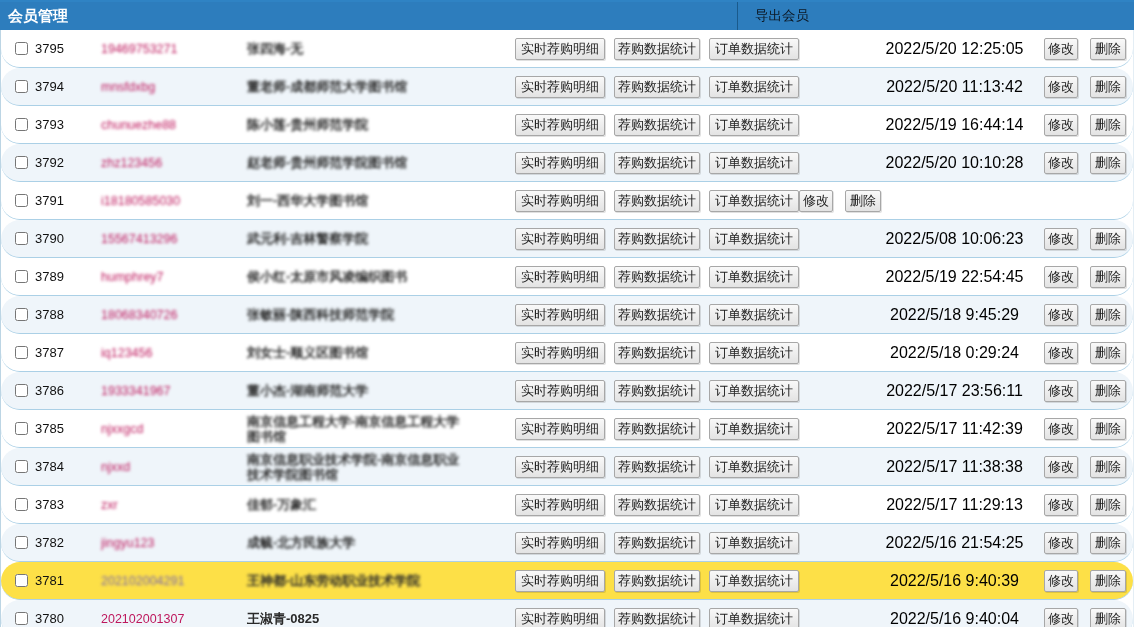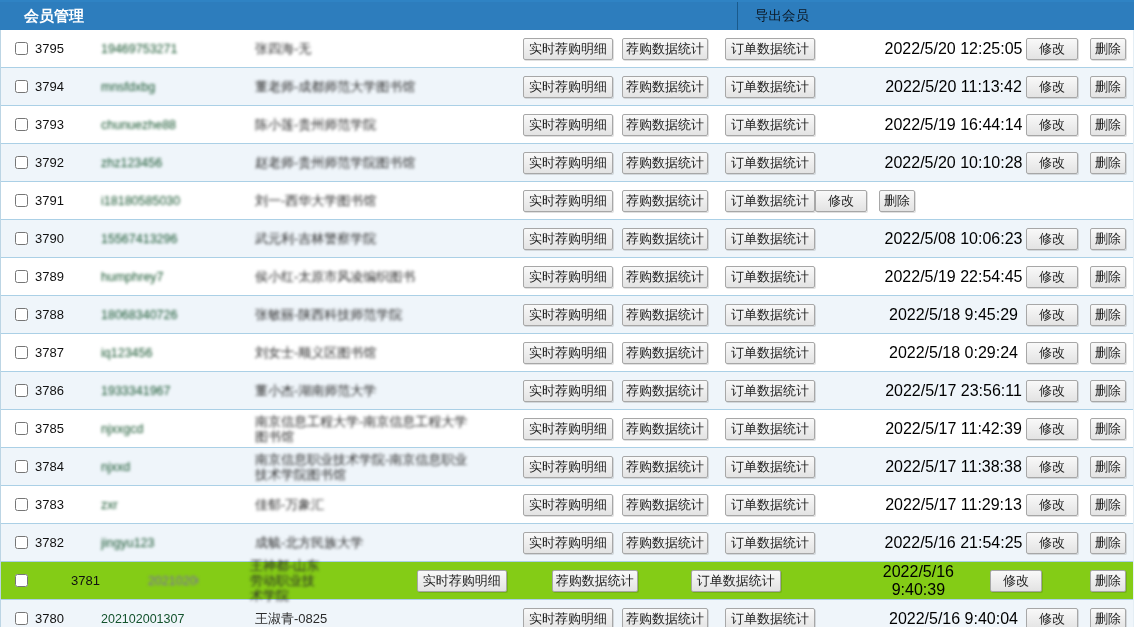--- a/index.html
+++ b/index.html
@@ -3,50 +3,50 @@
 <meta charset="utf-8">
 <style>
   * { margin:0; padding:0; box-sizing:border-box; }
   html,body { width:1134px; height:627px; overflow:hidden; background:#fff;
     font-family:"Liberation Sans","DejaVu Sans",sans-serif; }
   .page { width:1134px; height:627px; overflow:hidden; position:relative; }
 
   
   .titlebar { position:relative; height:30px; background:#2d7dbd;
     border-top:2px solid #2f83c4; display:flex; align-items:center; }
-  .titlebar .title { color:#ffffff; font-weight:bold; font-size:15px; padding-left:24px; }
+  .titlebar .title { color:#ffffff; font-weight:bold; font-size:15px; padding-left:8px; }
   .export-link { position:absolute; left:737px; top:0; height:100%;
     display:flex; align-items:center; padding-left:17px; font-size:13.5px;
     color:#0c1824; border-left:1px solid #1a5a8c; cursor:pointer; }
 
   
   .tbody { border-left:1px solid #bcd5e4; border-right:1px solid #e4eef5; }
   .row { height:38px; display:flex; align-items:center;
-    border-bottom:1px solid #abd0e6; background:#ffffff; }
+    border-bottom:1px solid #abd0e6; background:#ffffff;border-radius:19px; }
   .row.alt { background:#eff5fa; }
-  .row.highlight { background:#84cc16;gap:36px; }
+  .row.highlight { background:#fde047; }
 
   .c-check { margin-left:14px; width:13px; height:13px; flex:0 0 13px; }
   .c-id   { margin-left:7px;  width:54px;  font-size:13px; color:#111; }
-  .c-user { margin-left:12px; width:138px; font-size:12.5px; color:#14532d;
+  .c-user { margin-left:12px; width:138px; font-size:12.5px; color:#be185d;
             cursor:pointer; white-space:nowrap; overflow:hidden; }
-  .c-name { margin-left:16px;  width:215px; font-size:13px; color:#2a2a2a;
-            line-height:15px; }
+  .c-name { margin-left:8px;  width:215px; font-size:13px; color:#2a2a2a;
+            line-height:15px;font-weight:bold; }
   .blurred-row .c-user, .blurred-row .c-name { filter:blur(1.6px); }
   .visited .c-user { color:#7b68ad; }
 
   .btn { height:22px; border:1px solid #a7a7a7; border-radius:2px;
     background:linear-gradient(#f9f9f9,#e3e3e3); color:#222; font-size:13px;
     display:flex; align-items:center; justify-content:center; cursor:pointer;
     box-shadow:1px 1px 0 rgba(0,0,0,0.12); flex-shrink:0; }
   .btn-realtime { margin-left:53px; width:90px; }
   .btn-recstat  { margin-left:9px;  width:86px; }
-  .btn-ordstat  { margin-left:17px;  width:90px; }
+  .btn-ordstat  { margin-left:9px;  width:90px; }
   .c-time { flex:1; text-align:center; padding-left:66px; font-size:16px; color:#000; }
-  .btn-modify { width:52px;font-family:Liberation Mono, monospace; }
+  .btn-modify { width:34px;font-family:Liberation Mono, monospace; }
   .btn-delete { width:36px; margin-left:12px; margin-right:7px; }
 </style>
 </head>
 <body>
 
 <div class="page">
 
   <div class="titlebar">
     <span class="title">会员管理</span>
     <span class="export-link">导出会员</span>

